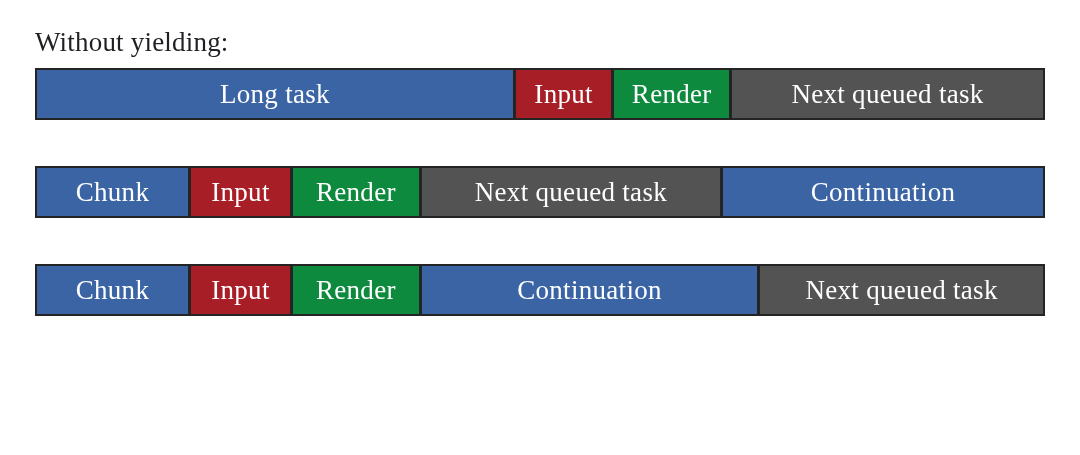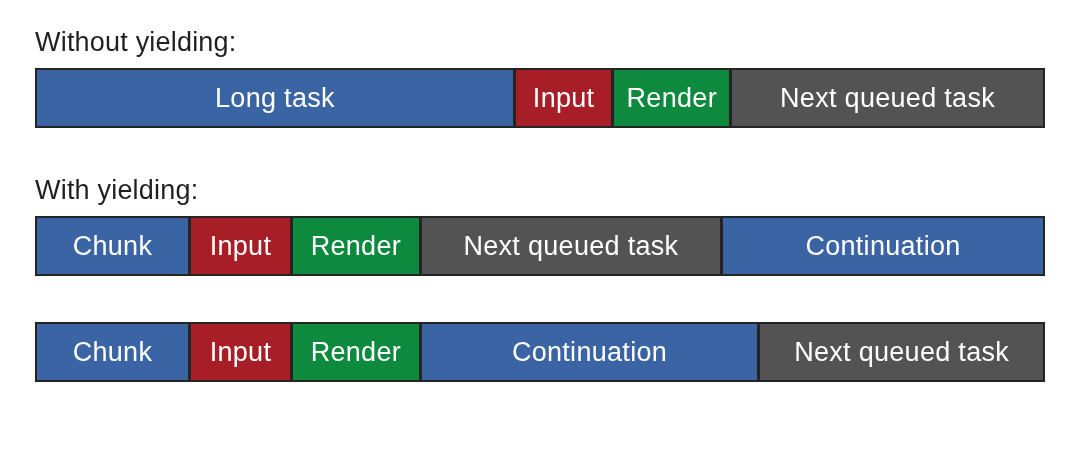--- a/index.html
+++ b/index.html
@@ -7,38 +7,38 @@
     padding: 0;
     background: #ffffff;
   }
   .canvas {
     position: relative;
     width: 1080px;
     height: 455px;
     box-sizing: border-box;
     padding: 26px 35px 0 35px;
     background: #ffffff;
-    font-family: Liberation Sans, sans-serif;
+    font-family: Liberation Serif, serif;
     overflow: hidden;
   }
   .row-section {
     margin-bottom: 46px;
   }
   .row-title {
     margin: 0 0 10px 0;
     font-size: 27px;
     font-weight: 400;
     line-height: 32px;
     color: var(--title-color, #1f2023);
     letter-spacing: 0.2px;
   }
   .bar {
     display: flex;
     width: 100%;
-    height: 60px;
+    height: 52px;
     box-sizing: border-box;
     border: 2px solid var(--border-color, #242424);
     background: var(--border-color, #242424);
   }
   .seg {
     box-sizing: border-box;
     display: flex;
     align-items: center;
     justify-content: center;
     color: #ffffff;
@@ -61,21 +61,20 @@
     <h2 class="row-title">Without yielding:</h2>
     <div class="bar">
         <div class="seg" style="width: 47.3%; background: rgb(58, 100, 164); color: rgb(255, 255, 255);">Long task</div>
         <div class="seg" style="width: 9.8%; background: rgb(168, 30, 38); color: rgb(255, 255, 255);">Input</div>
         <div class="seg" style="width: 11.7%; background: rgb(14, 138, 62); color: rgb(255, 255, 255);">Render</div>
         <div class="seg" style="width: 31.2%; background: rgb(83, 83, 83); color: rgb(255, 255, 255);">Next queued task</div>
       </div>
   </section>
 
   <section class="row-section">
-    <h2 class="row-title">With yielding:</h2>
     <div class="bar">
         <div class="seg" style="width: 15%; background: rgb(58, 100, 164); color: rgb(255, 255, 255);">Chunk</div>
         <div class="seg" style="width: 10.15%; background: rgb(168, 30, 38); color: rgb(255, 255, 255);">Input</div>
         <div class="seg" style="width: 12.8%; background: rgb(14, 138, 62); color: rgb(255, 255, 255);">Render</div>
         <div class="seg" style="width: 29.95%; background: rgb(83, 83, 83); color: rgb(255, 255, 255);">Next queued task</div>
         <div class="seg" style="width: 32.1%; background: rgb(58, 100, 164); color: rgb(255, 255, 255);">Continuation</div>
       </div>
   </section>
 
   <section class="row-section">

